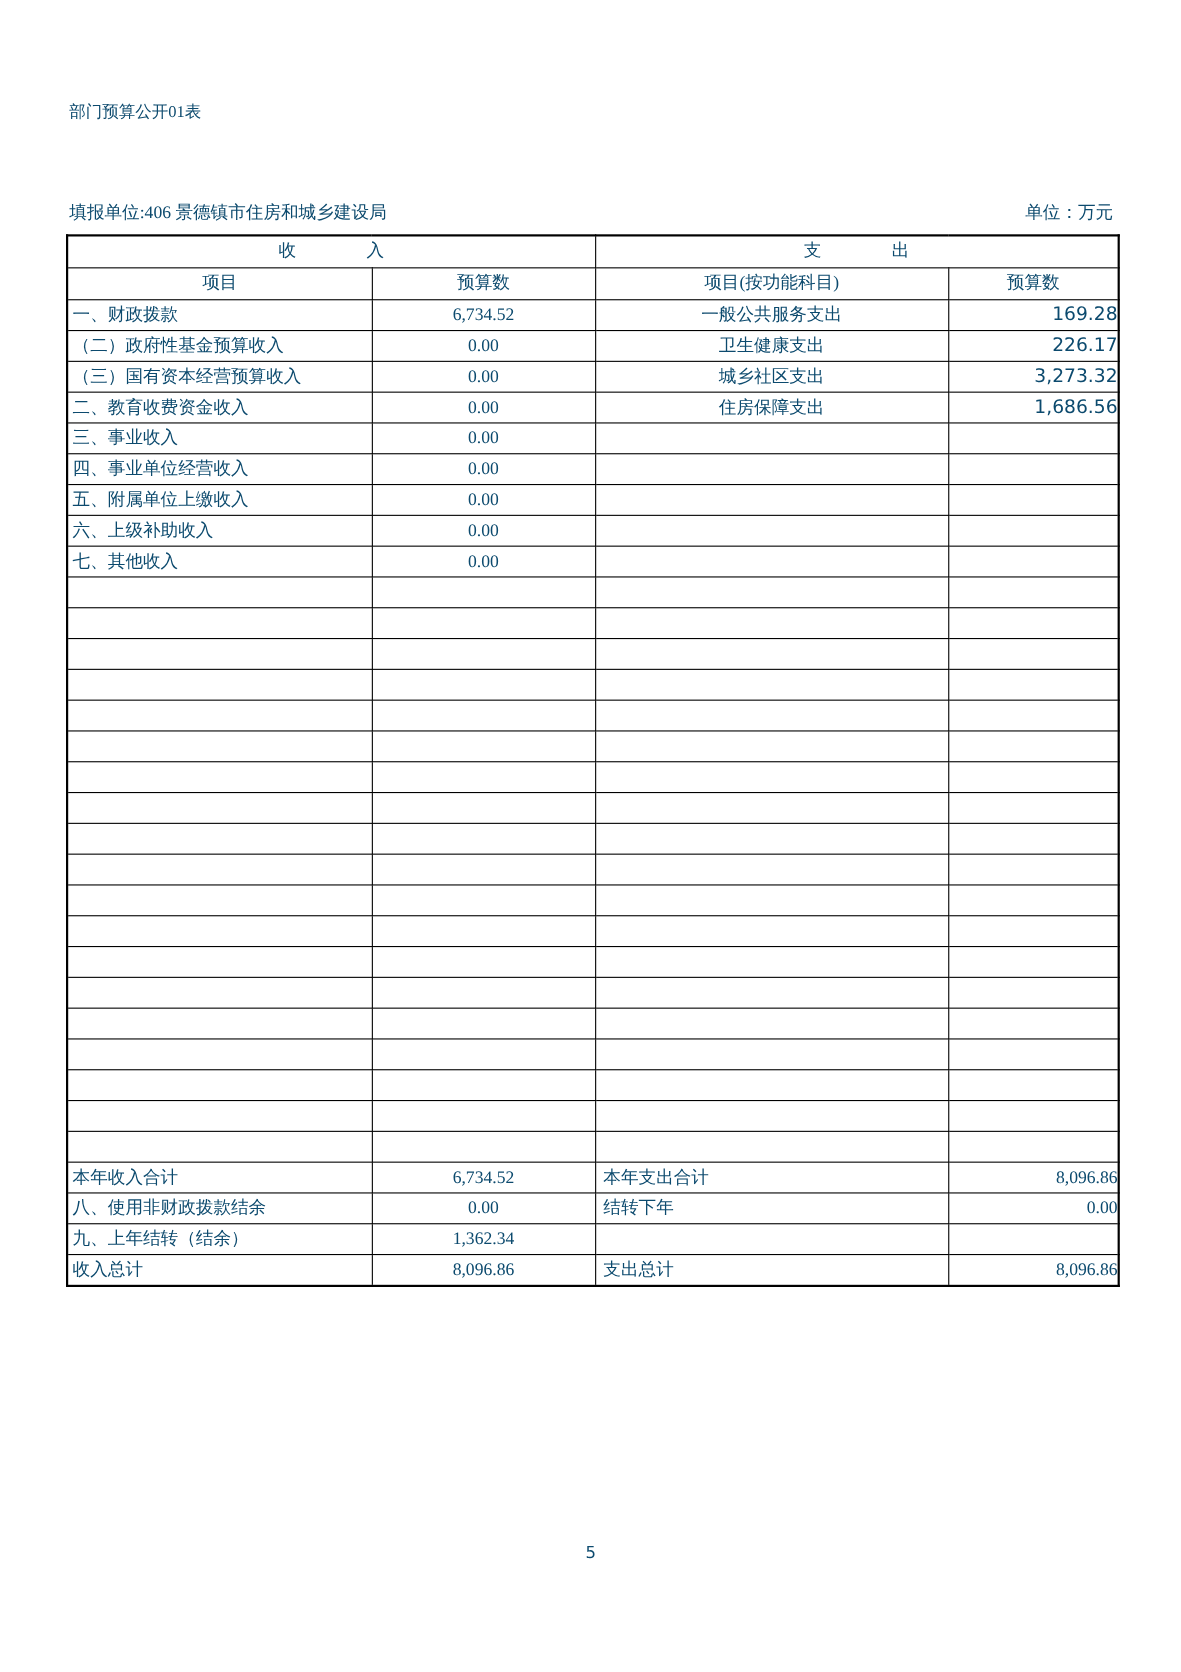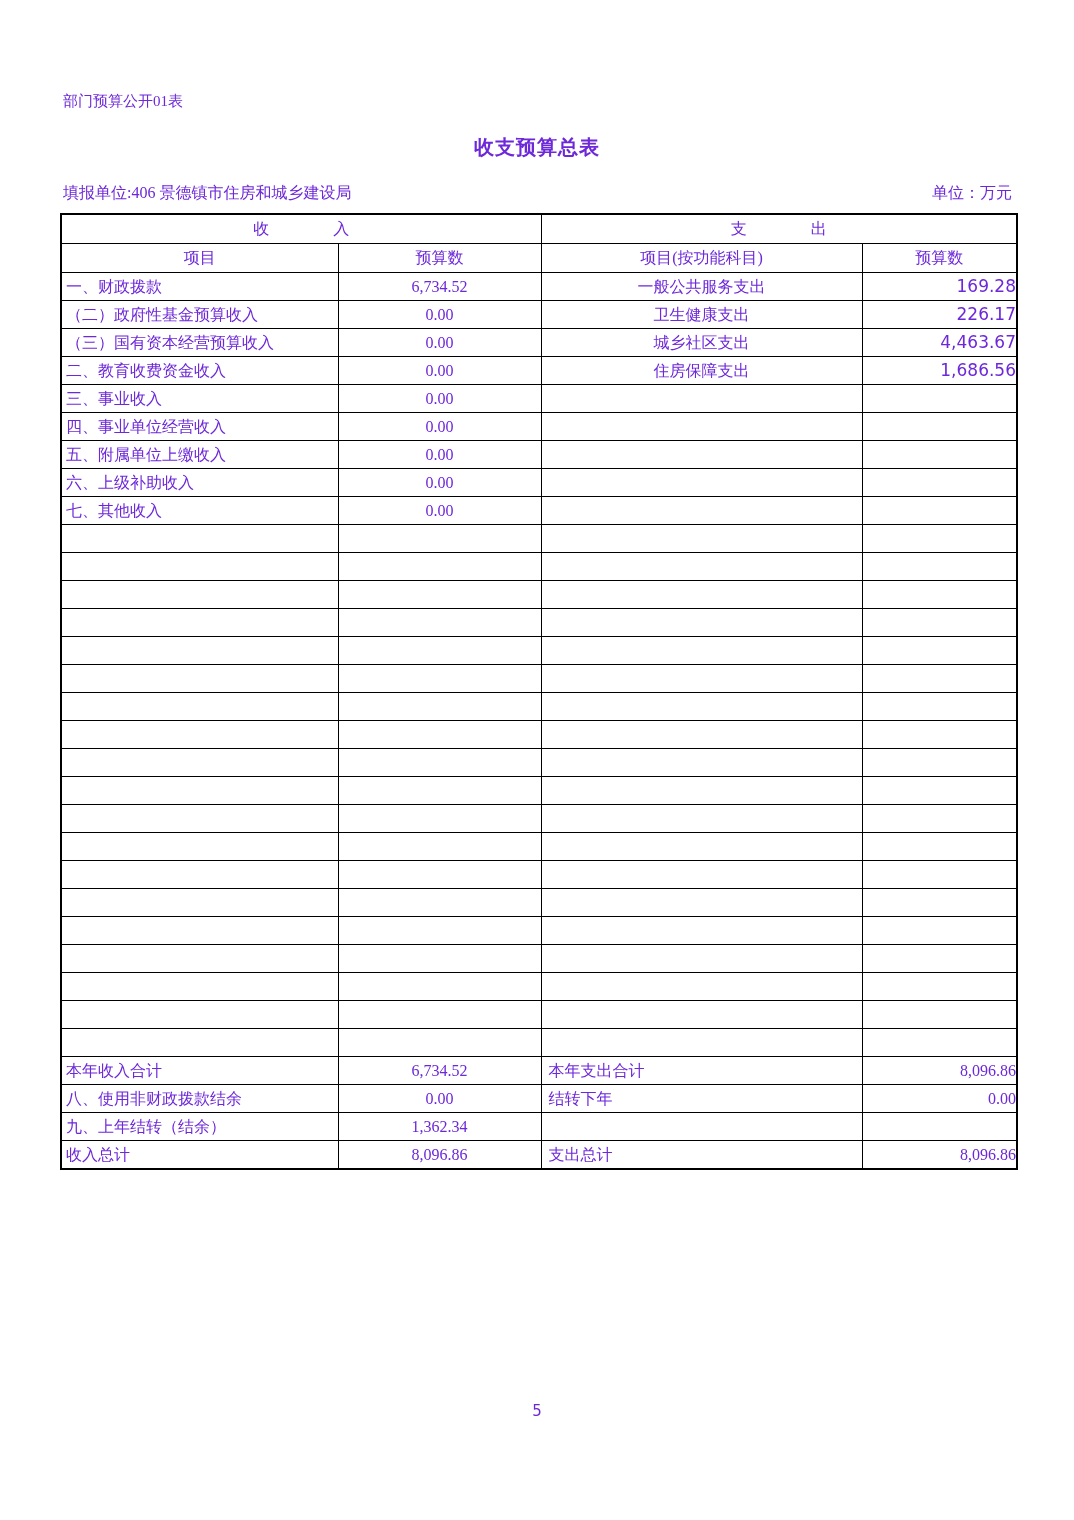--- a/index.html
+++ b/index.html
@@ -5,21 +5,21 @@
   html, body {
     margin: 0;
     padding: 0;
     background: #ffffff;
   }
   .page {
     position: relative;
     width: 1074px;
     height: 1520px;
     background: #ffffff;
-    color: #6d28d9;
+    color: #0c4a6e;
     font-family: "Liberation Serif", "DejaVu Serif", serif;
     overflow: hidden;
   }
   .doc-label {
     position: absolute;
     top: 92px;
     left: 63px;
     font-size: 15px;
     white-space: pre;
   }
@@ -89,21 +89,20 @@
     font-size: 15px;
   }
 </style>
 </head>
 <body>
 
 <div class="page">
 
   <div class="doc-label">部门预算公开01表</div>
 
-  <h1 class="title">收支预算总表</h1>
 
   <div class="meta-row">
     <span>填报单位:406 景德镇市住房和城乡建设局</span>
     <span>单位：万元</span>
   </div>
 
   <table class="budget-table">
     <colgroup>
       <col style="width:277px">
       <col style="width:203px">
@@ -132,21 +131,21 @@
         <tr>
           <td class="c1">（二）政府性基金预算收入</td>
           <td class="c2">0.00</td>
           <td class="c3">卫生健康支出</td>
           <td class="c4 sans">226.17</td>
         </tr>
         <tr>
           <td class="c1">（三）国有资本经营预算收入</td>
           <td class="c2">0.00</td>
           <td class="c3">城乡社区支出</td>
-          <td class="c4 sans">4,463.67</td>
+          <td class="c4 sans">3,273.32</td>
         </tr>
         <tr>
           <td class="c1">二、教育收费资金收入</td>
           <td class="c2">0.00</td>
           <td class="c3">住房保障支出</td>
           <td class="c4 sans">1,686.56</td>
         </tr>
         <tr>
           <td class="c1">三、事业收入</td>
           <td class="c2">0.00</td>

